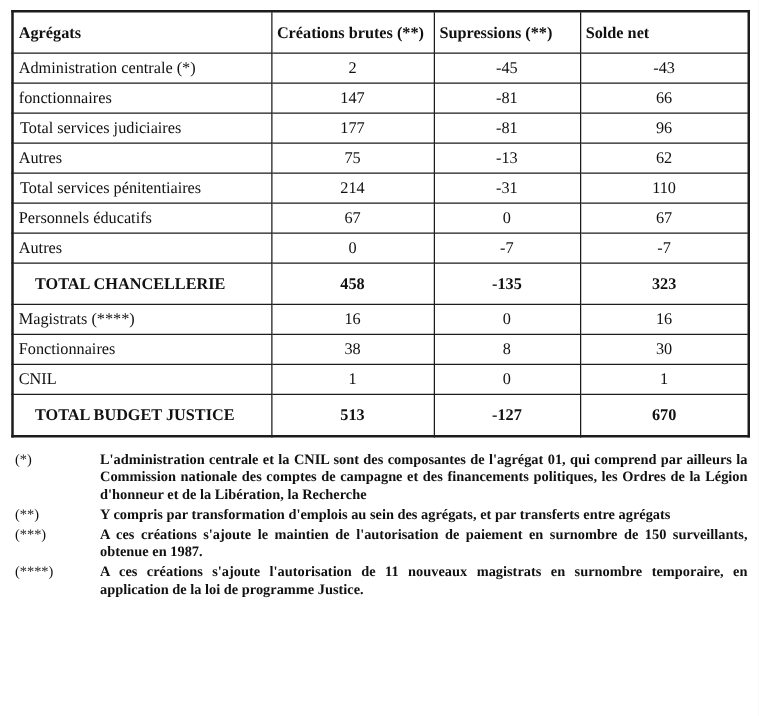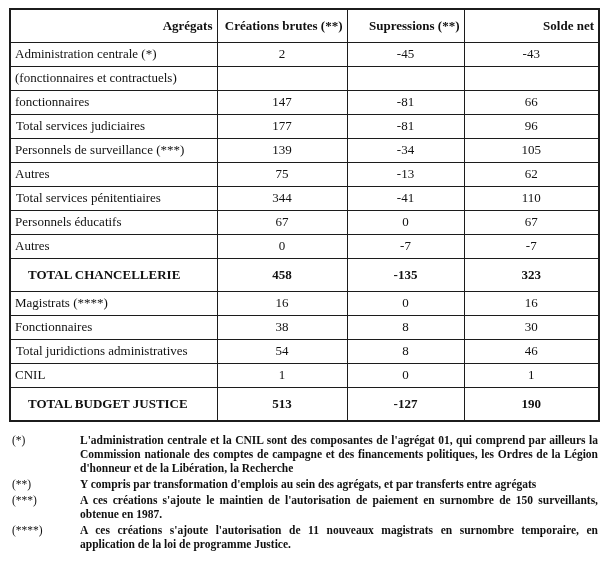--- a/index.html
+++ b/index.html
@@ -36,21 +36,21 @@
   table.budget-table {
     border: 2px solid #1c1c1c;
   }
   col.c-label { width: 207px; }
   col.c-creations { width: 130px; }
   col.c-suppr { width: 117px; }
   col.c-solde { width: 135px; }
 
   thead th {
     font-weight: bold;
-    text-align: right;
+    text-align: left;
     height: 28px;
     vertical-align: middle;
   }
   td.label-cell {
     text-align: left;
     padding-left: 7px;
     height: 19px;
     vertical-align: middle;
     margin-top: 32px;
   }
@@ -113,53 +113,41 @@
       </tr>
     </thead>
     <tbody id="table-body">
         <tr>
           <td class="label-cell">Administration centrale (*)</td>
           <td class="num-cell">2</td>
           <td class="num-cell">-45</td>
           <td class="num-cell">-43</td>
         </tr>
         <tr>
-          <td class="label-cell">(fonctionnaires et contractuels)</td>
-          <td class="num-cell"></td>
-          <td class="num-cell"></td>
-          <td class="num-cell"></td>
-        </tr>
-        <tr>
           <td class="label-cell">fonctionnaires</td>
           <td class="num-cell">147</td>
           <td class="num-cell">-81</td>
           <td class="num-cell">66</td>
         </tr>
         <tr>
           <td class="label-cell indent">Total services judiciaires</td>
           <td class="num-cell">177</td>
           <td class="num-cell">-81</td>
           <td class="num-cell">96</td>
         </tr>
         <tr>
-          <td class="label-cell">Personnels de surveillance (***)</td>
-          <td class="num-cell">139</td>
-          <td class="num-cell">-34</td>
-          <td class="num-cell">105</td>
-        </tr>
-        <tr>
           <td class="label-cell">Autres</td>
           <td class="num-cell">75</td>
           <td class="num-cell">-13</td>
           <td class="num-cell">62</td>
         </tr>
         <tr>
           <td class="label-cell indent">Total services pénitentiaires</td>
-          <td class="num-cell">344</td>
-          <td class="num-cell">-41</td>
+          <td class="num-cell">214</td>
+          <td class="num-cell">-31</td>
           <td class="num-cell">110</td>
         </tr>
         <tr>
           <td class="label-cell">Personnels éducatifs</td>
           <td class="num-cell">67</td>
           <td class="num-cell">0</td>
           <td class="num-cell">67</td>
         </tr>
         <tr>
           <td class="label-cell">Autres</td>
@@ -179,36 +167,30 @@
           <td class="num-cell">0</td>
           <td class="num-cell">16</td>
         </tr>
         <tr>
           <td class="label-cell">Fonctionnaires</td>
           <td class="num-cell">38</td>
           <td class="num-cell">8</td>
           <td class="num-cell">30</td>
         </tr>
         <tr>
-          <td class="label-cell indent">Total juridictions administratives</td>
-          <td class="num-cell">54</td>
-          <td class="num-cell">8</td>
-          <td class="num-cell">46</td>
-        </tr>
-        <tr>
           <td class="label-cell">CNIL</td>
           <td class="num-cell">1</td>
           <td class="num-cell">0</td>
           <td class="num-cell">1</td>
         </tr>
         <tr class="total-row">
           <td class="label-cell">TOTAL BUDGET JUSTICE</td>
           <td class="num-cell">513</td>
           <td class="num-cell">-127</td>
-          <td class="num-cell">190</td>
+          <td class="num-cell">670</td>
         </tr>
       </tbody>
   </table>
 
   <div class="footnotes" id="footnotes">
       <div class="footnote">
         <span class="marker">(*)</span>
         <span class="note-text">L'administration centrale et la CNIL sont des composantes de l'agrégat 01, qui comprend par ailleurs la Commission nationale des comptes de campagne et des financements politiques, les Ordres de la Légion d'honneur et de la Libération, la Recherche</span>
       </div>
       <div class="footnote">

